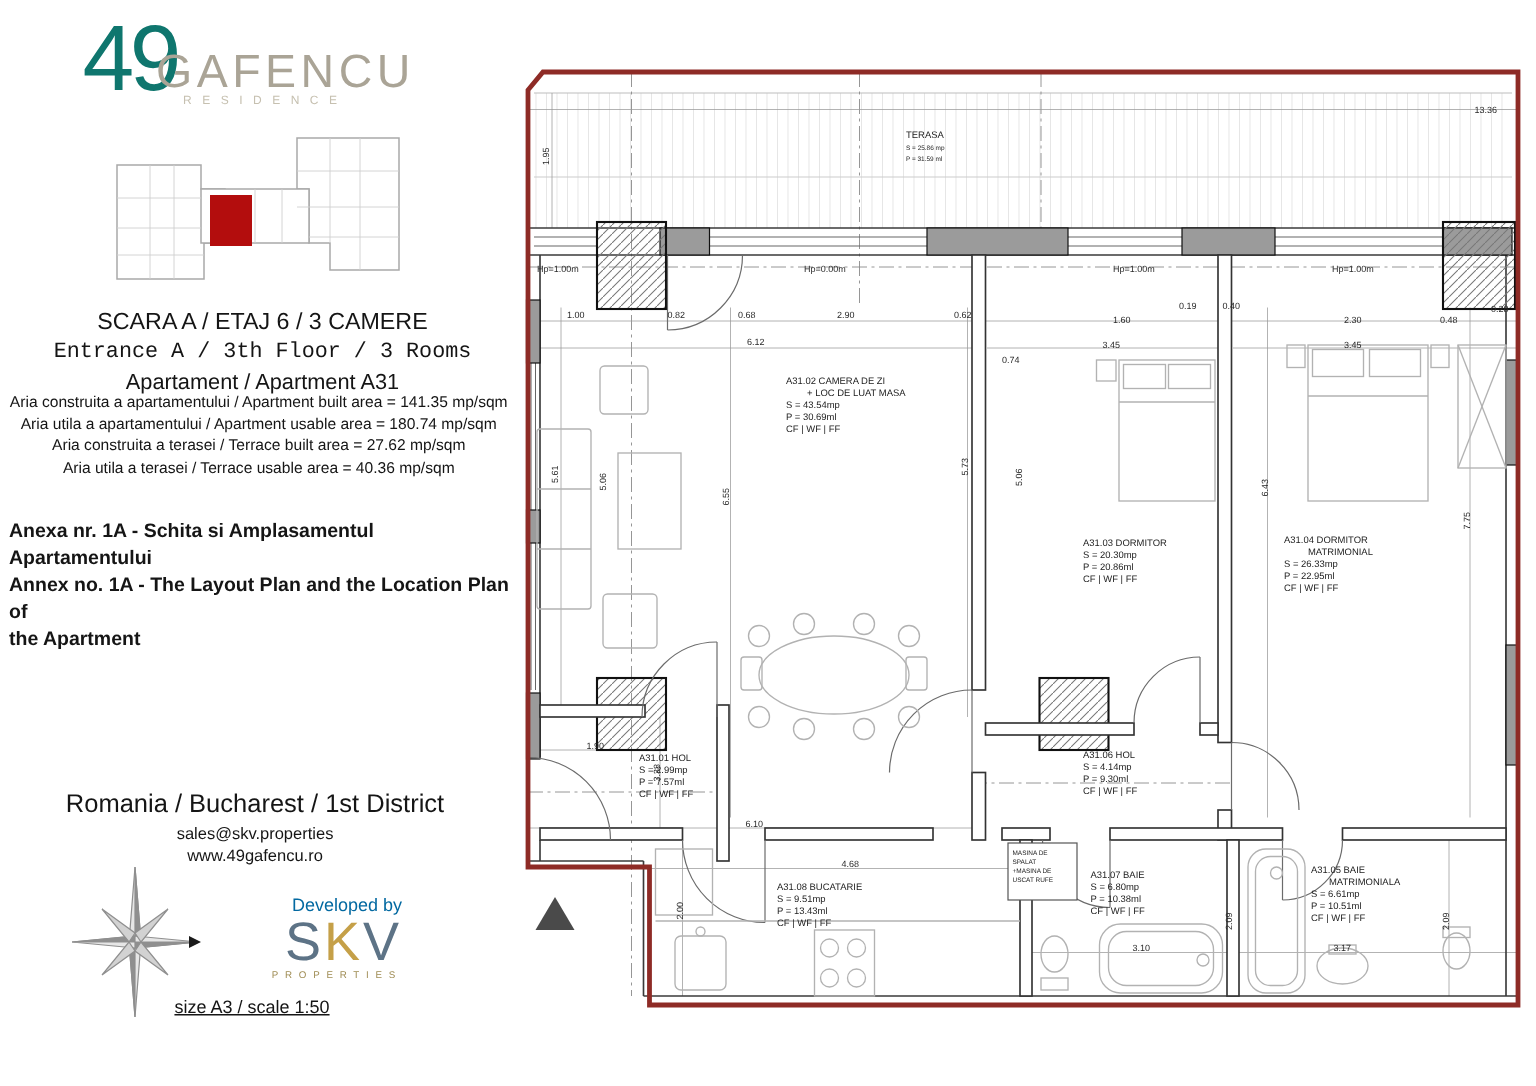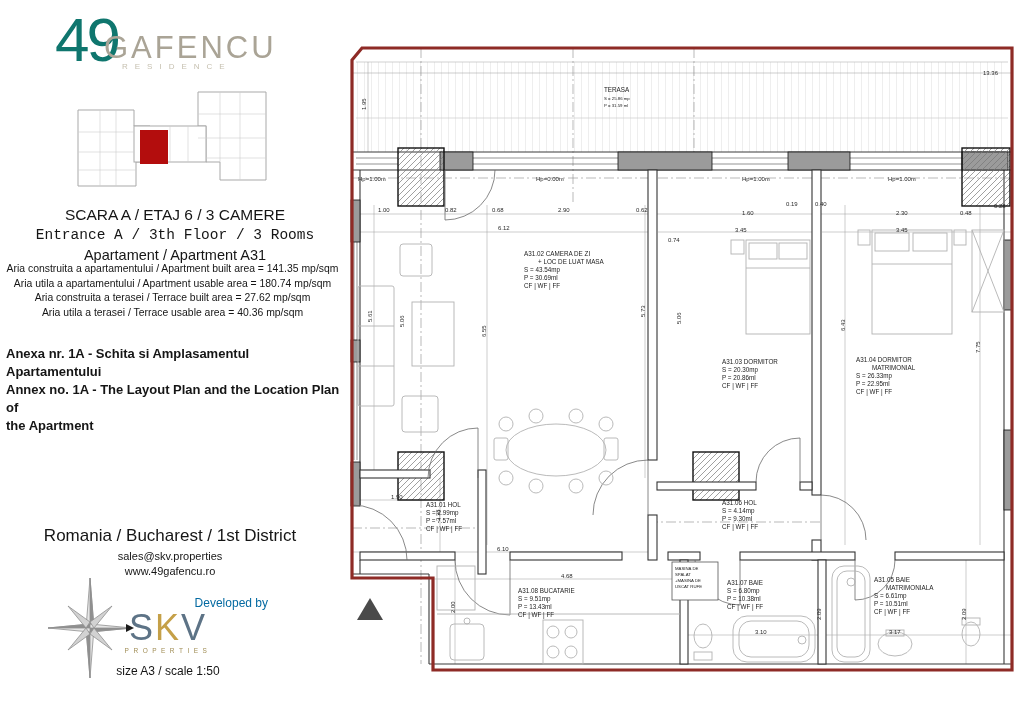--- a/index.html
+++ b/index.html
@@ -15,25 +15,25 @@
   .title-block{left:10px;top:205px;width:330px;text-align:center;line-height:20px;}
   .title-block .l1{font-size:15.5px;}
   .title-block .l2{font-size:14.5px;font-family:Liberation Mono, monospace;}
   .title-block .l3{font-size:14.5px;font-weight:normal;}
   .areas{left:0px;top:262px;width:345px;text-align:center;font-size:10.4px;line-height:14.5px;}
   .areas .gap{}
   .annex{left:6px;top:345px;width:336px;text-align:left;font-size:13px;font-weight:bold;line-height:18px;}
   .address{left:20px;top:486px;width:300px;text-align:center;font-size:17px;line-height:15px;margin-top:42px;}
   .contact{left:20px;top:537px;width:300px;text-align:center;font-size:11px;line-height:15px;margin-top:12px;}
   .devby{left:68px;top:596px;width:200px;text-align:right;font-size:12px;color:#0369a1;}
-  .skv{left:68px;top:610px;width:200px;text-align:center;}
+  .skv{left:68px;top:610px;width:200px;text-align:right;}
   .skv .skvname{font-size:36px;font-weight:400;letter-spacing:2px;color:#5d7386;line-height:36px;}
   .skv .skvname .gold{color:#c5a048;}
   .skv .skvsub{font-size:6.5px;letter-spacing:4.5px;color:#a08d55;margin-top:1px;}
-  .sizescale{left:68px;top:664px;width:200px;text-align:center;font-size:12px;}
+  .sizescale{left:68px;top:664px;width:200px;text-align:center;font-size:12px;text-decoration:underline;}
   
   text{font-family:"Liberation Sans",sans-serif;}
   .rlabel{font-size:6.3px;fill:#1c1c1c;}
   .rtiny{font-size:4.3px;fill:#1c1c1c;}
   .dim{font-size:6px;fill:#2a2a2a;}
   .walls line{stroke:#3a3a3a;stroke-width:1.1;}
   .glaze line{stroke:#666;stroke-width:0.7;}
   .dimline{stroke:#9a9a9a;stroke-width:0.5;}
   .axis{stroke:#8a8a8a;stroke-width:0.6;stroke-dasharray:10 3 2 3;}
   .furn{stroke:#b2b2b2;stroke-width:0.9;fill:none;}

